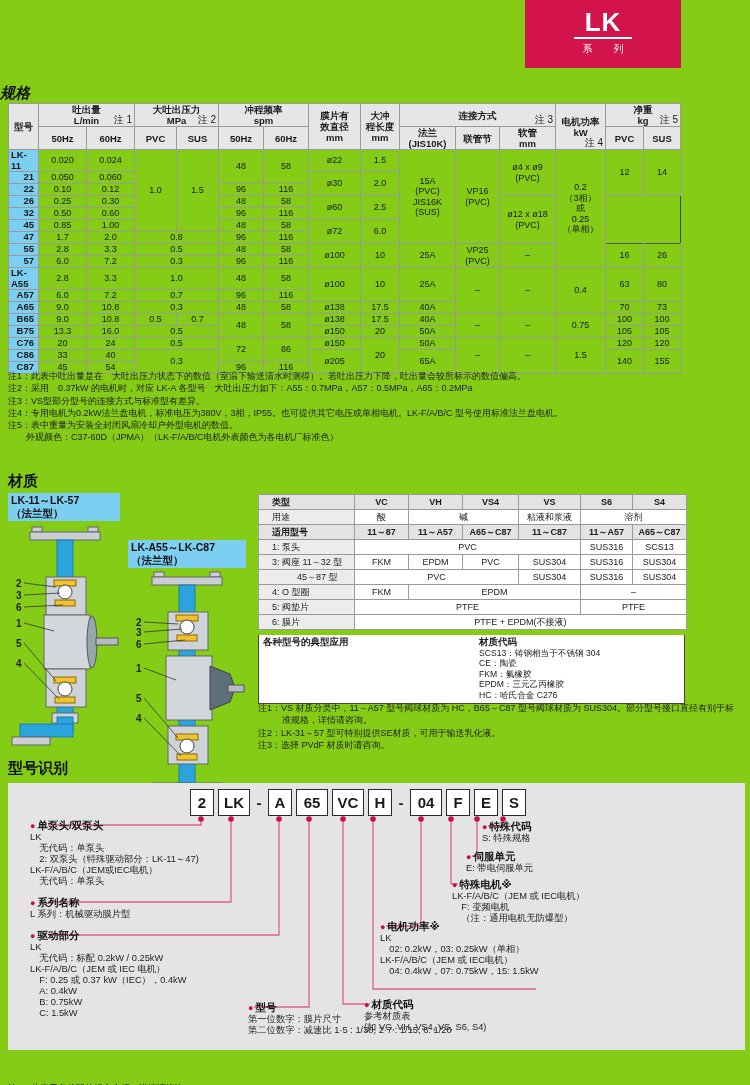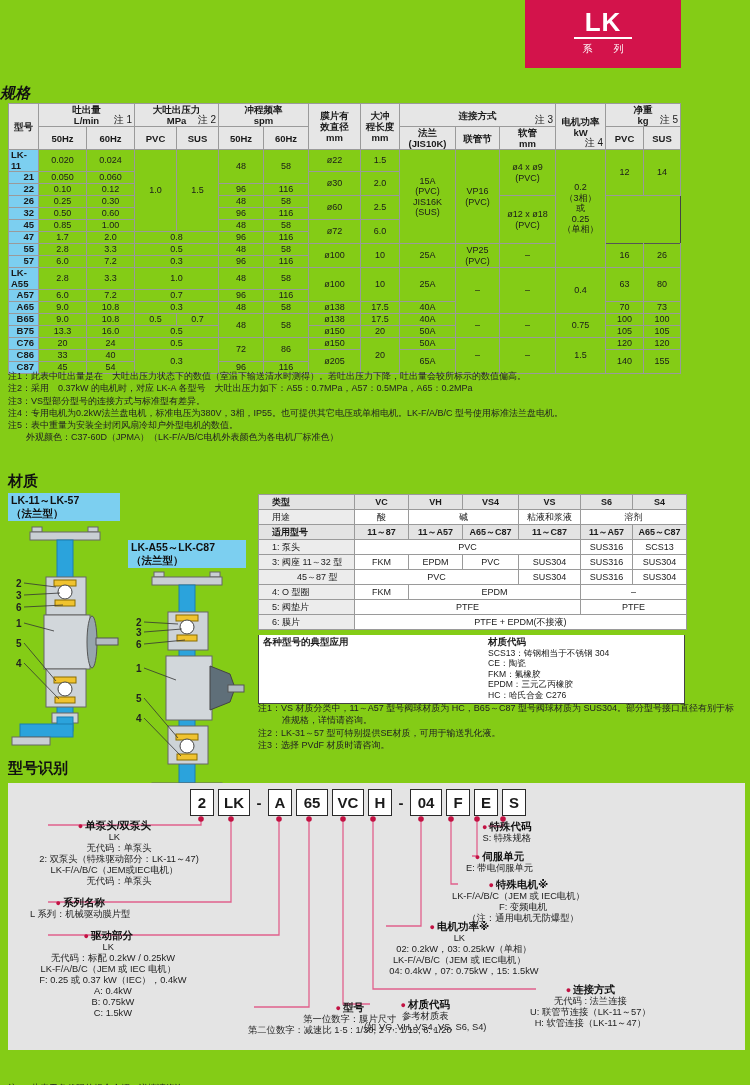--- a/index.html
+++ b/index.html
@@ -29,32 +29,32 @@
   
   .notes div{font-size:9px;line-height:12.3px;color:#222;padding-left:24px;text-indent:-24px;}
   
   .diag-title{background:#7CCFF0;font-size:10.5px;font-weight:bold;line-height:13px;padding:1px 3px;color:#111;}
   #mat-table{width:428px;border:1.5px solid #444;}
   #mat-table td{border:1px solid #9a9a9a;text-align:center;font-size:9px;height:14px;padding:0 1px;background:#fff;}
   #mat-table td.lbl{text-align:left;padding-left:13px;background:#ECECEC;}
   #mat-table td.sub{padding-left:38px;}
   #mat-table tr.mh td,#mat-table tr.mh2 td{background:#E3E3E3;font-weight:bold;}
   #mat-table td.b{font-weight:bold;}
-  #apps-box{width:425px;border:1.5px solid #444;border-top:none;background:#fff;display:flex;gap:9px;}
+  #apps-box{width:425px;border:1.5px solid #444;border-top:none;background:#fff;display:flex;}
   #apps-box .col{padding:2px 4px;font-size:8.6px;line-height:10.6px;}
   #apps-box .col1{width:208px;}
   #apps-box .ttl{font-weight:bold;font-size:9.5px;}
   
   #mid-box{left:8px;top:783px;width:737px;height:267px;background:#E4E4E4;}
   #code-row{position:absolute;left:182px;top:6px;display:flex;gap:4px;}
   .code-box{border:1.5px solid #2a2a2a;background:#fff;height:25px;line-height:25px;
             font-weight:bold;font-size:15px;text-align:center;}
   .cw1{width:22px;}.cw2{width:30px;}
   .code-dash{width:10px;text-align:center;font-weight:bold;font-size:15px;line-height:27px;}
-  .blk{position:absolute;text-align:center;}
+  .blk{position:absolute;}
   .blk-title{font-size:10.5px;font-weight:bold;color:#111;line-height:12px;}
   .bullet{color:#C21243;font-size:9px;margin-right:2px;}
   .blk-line{font-size:9.3px;line-height:11px;color:#222;}
   #mid-svg{position:absolute;left:0;top:0;pointer-events:none;}
   svg text.callout{font-size:10px;font-weight:bold;fill:#222;}
 </style>
 </head>
 <body>
 
 <div id="page">
@@ -625,28 +625,20 @@
           <div class="blk-line">　04: 0.4kW，07: 0.75kW，15: 1.5kW</div>
         </div>
     </div>
     <div class="blk" style="left:356px;top:215px;">
       <div class="blk-title"><span class="bullet">●</span><span>材质代码</span></div>
       <div>
           <div class="blk-line">参考材质表</div>
           <div class="blk-line">(如 VC, VH, VS4, VS, S6, S4)</div>
         </div>
     </div>
-    <div class="blk" style="left:522px;top:200px;">
-      <div class="blk-title"><span class="bullet">●</span><span>连接方式</span></div>
-      <div>
-          <div class="blk-line">无代码 : 法兰连接</div>
-          <div class="blk-line">U: 联管节连接（LK-11～57）</div>
-          <div class="blk-line">H: 软管连接（LK-11～47）</div>
-        </div>
-    </div>
   </div>
 
   <div class="abs notes" style="left:8px;top:1082px;width:722px;">
       <div>注1：此表无各代码的组合介绍，详情请咨询。</div>
       <div>注2：不配电机时，带※项无具体内容描述。</div>
     </div>
 
 </div>
 
 </body></html>

